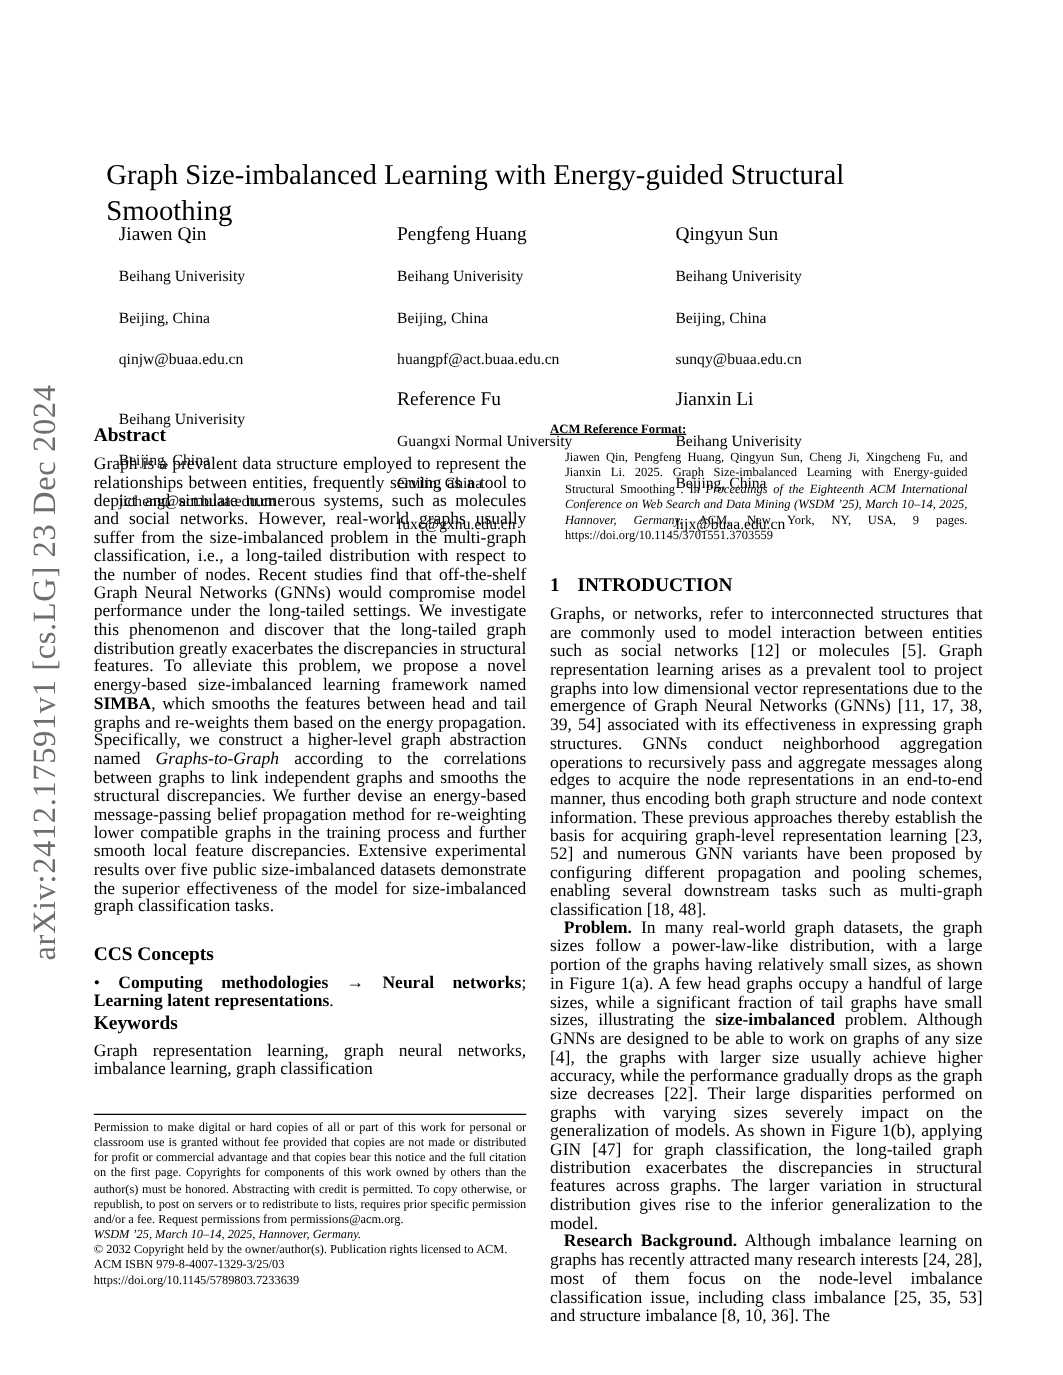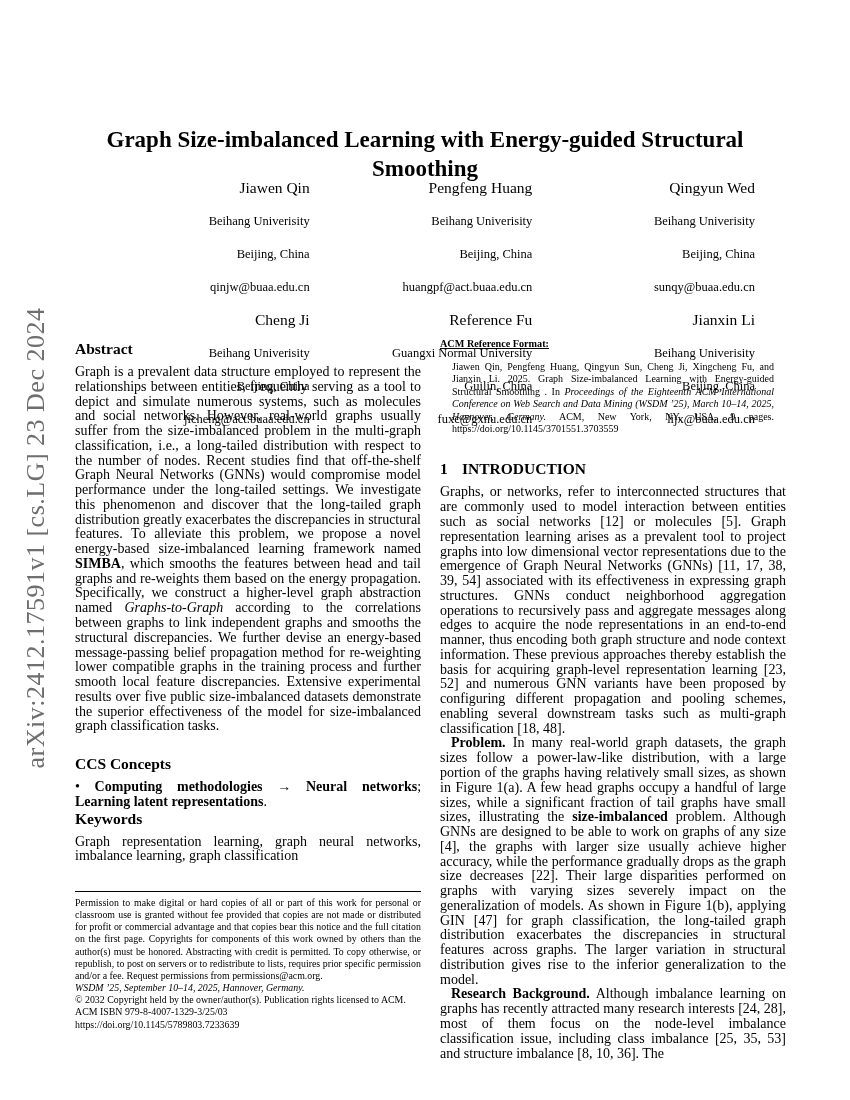--- a/index.html
+++ b/index.html
@@ -22,33 +22,33 @@
     white-space:nowrap;
     font-size:26px;
     color:#6e6e6e;
     letter-spacing:0.5px;
   }
 
   
   .paper-title {
     position:absolute;
     top:110px; left:85px; width:680px;
-    text-align:center;
-    font-size:23px; font-weight:bold;
+    text-align:left;
+    font-size:23px; font-weight:normal;
     line-height:29px;
   }
 
   
   .authors-grid {
     position:absolute;
     top:179px; left:95px; width:660px;
     display:grid;
     grid-template-columns:repeat(3, 1fr);
     row-gap:15px; column-gap:8px;
-    text-align:right;
+    text-align:left;
   }
   .author-name { font-size:15.5px; margin:0 0 4px 0; }
   .author-line { font-size:12.5px; line-height:17px;margin-top:16px; }
 
   
   .col { position:absolute; width:346px; }
   .col-left  { left:75px;  top:340px;font-family:Liberation Serif, serif; }
   .col-right { left:440px; top:338px; }
 
   .section-heading {
@@ -101,27 +101,26 @@
       <div class="author-line">Beijing, China</div>
       <div class="author-line">qinjw@buaa.edu.cn</div>
     </div>
     <div class="author">
       <div class="author-name">Pengfeng Huang</div>
       <div class="author-line">Beihang Univerisity</div>
       <div class="author-line">Beijing, China</div>
       <div class="author-line">huangpf@act.buaa.edu.cn</div>
     </div>
     <div class="author">
-      <div class="author-name">Qingyun Wed</div>
+      <div class="author-name">Qingyun Sun</div>
       <div class="author-line">Beihang Univerisity</div>
       <div class="author-line">Beijing, China</div>
       <div class="author-line">sunqy@buaa.edu.cn</div>
     </div>
     <div class="author">
-      <div class="author-name">Cheng Ji</div>
       <div class="author-line">Beihang Univerisity</div>
       <div class="author-line">Beijing, China</div>
       <div class="author-line">jicheng@act.buaa.edu.cn</div>
     </div>
     <div class="author">
       <div class="author-name">Reference Fu</div>
       <div class="author-line">Guangxi Normal University</div>
       <div class="author-line">Guilin, China</div>
       <div class="author-line">fuxc@gxnu.edu.cn</div>
     </div>
@@ -139,21 +138,21 @@
 
     <h2 class="section-heading mt" style="margin-top:21px;">CCS Concepts</h2>
     <p class="body-text"><span>• </span><span class="b">Computing methodologies</span><span> → </span><span class="b">Neural networks</span><span>; </span><span class="b">Learning latent representations</span><span>.</span></p>
 
     <h2 class="section-heading" style="">Keywords</h2>
     <p class="body-text">Graph representation learning, graph neural networks, imbalance learning, graph classification</p>
   </div>
 
   <div class="footnote">
     <p class="perm">Permission to make digital or hard copies of all or part of this work for personal or classroom use is granted without fee provided that copies are not made or distributed for profit or commercial advantage and that copies bear this notice and the full citation on the first page. Copyrights for components of this work owned by others than the author(s) must be honored. Abstracting with credit is permitted. To copy otherwise, or republish, to post on servers or to redistribute to lists, requires prior specific permission and/or a fee. Request permissions from permissions@acm.org.</p>
-    <p class="i">WSDM ’25, September 10–14, 2025, Hannover, Germany.</p>
+    <p class="i">WSDM ’25, March 10–14, 2025, Hannover, Germany.</p>
     <p>© 2032 Copyright held by the owner/author(s). Publication rights licensed to ACM.</p>
     <p>ACM ISBN 979-8-4007-1329-3/25/03</p>
     <p>https://doi.org/10.1145/5789803.7233639</p>
   </div>
 
   <div class="col col-right">
     <p class="acm-ref-heading">ACM Reference Format:</p>
     <p class="small-text"><span>Jiawen Qin, Pengfeng Huang, Qingyun Sun, Cheng Ji, Xingcheng Fu, and Jianxin Li. 2025. Graph Size-imbalanced Learning with Energy-guided Structural Smoothing . In </span><span class="i">Proceedings of the Eighteenth ACM International Conference on Web Search and Data Mining (WSDM ’25), March 10–14, 2025, Hannover, Germany.</span><span> ACM, New York, NY, USA, 9 pages. https://doi.org/10.1145/3701551.3703559</span></p>
 
     <h2 class="intro-heading">

